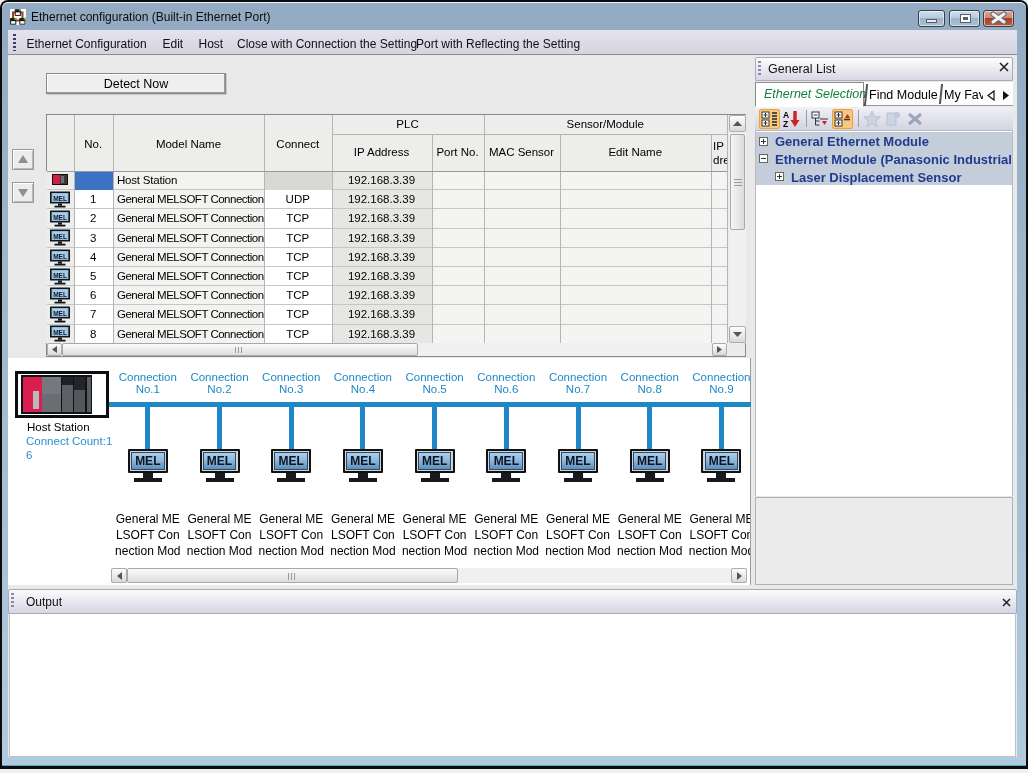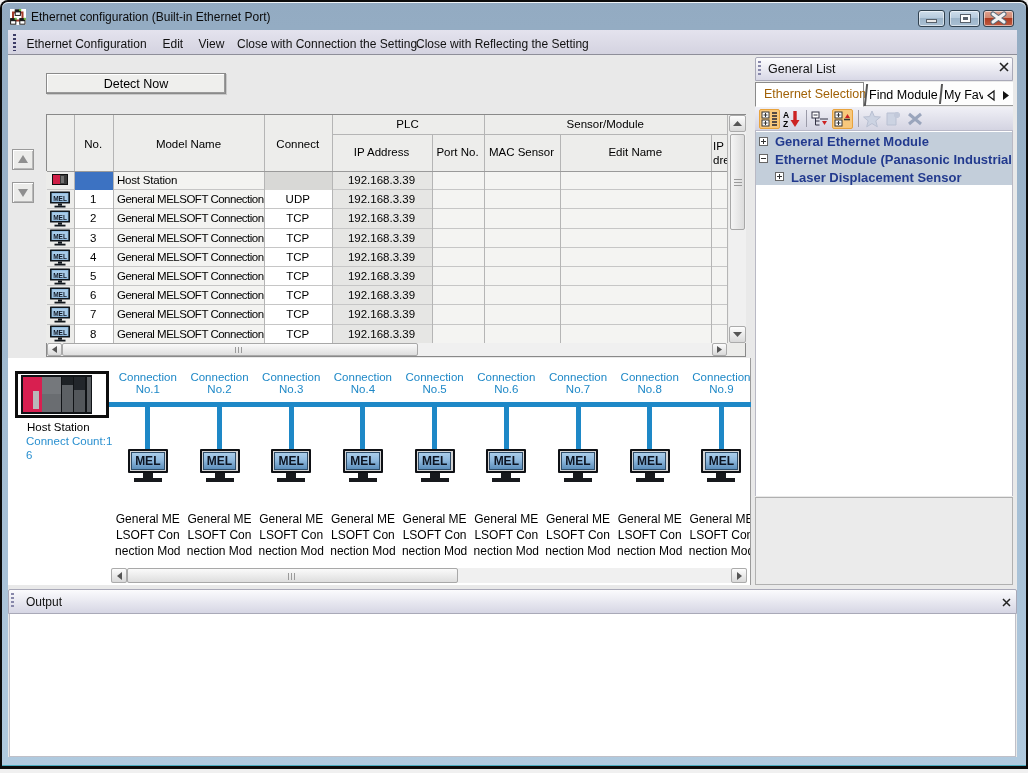--- a/index.html
+++ b/index.html
@@ -38,23 +38,23 @@
 <div style="left:983px;top:10px;width:31px;height:17px;border:1px solid #30414f;border-radius:3px;box-shadow:inset 0 0 0 1px rgba(255,255,255,.55);background:linear-gradient(#e0a18e 0%,#d08972 45%,#ad3c22 50%,#c05a40 100%);">
     <svg width="29" height="15" viewBox="0 0 29 15" style="position:absolute;left:0;top:0">
       <path d="M9 3 L20 11 M20 3 L9 11" stroke="#5a6b7a" stroke-width="5" stroke-linecap="round"></path>
       <path d="M9 3 L20 11 M20 3 L9 11" stroke="#f2f2f2" stroke-width="3" stroke-linecap="round"></path>
     </svg>
   </div>
 <div style="left:8px;top:30px;width:1009px;height:25px;background:linear-gradient(#e4e3ee,#d4d3e0);border-bottom:1px solid #8e8e99;"></div>
 <div style="left:13px;top:34px;width:3px;height:17px;background:repeating-linear-gradient(#3c3c66 0,#3c3c66 2px,transparent 2px,transparent 4px);"></div>
 <div style="left:26.5px;top:37px;font-size:12px;color:#111;"><span class="t">Ethernet Configuration</span></div>
 <div style="left:162.5px;top:37px;font-size:12px;color:#111;"><span class="t">Edit</span></div>
-<div style="left:198.5px;top:37px;font-size:12px;color:#111;"><span class="t">View</span></div>
+<div style="left:198.5px;top:37px;font-size:12px;color:#111;"><span class="t">Host</span></div>
 <div style="left:237px;top:37px;font-size:12px;color:#111;"><span class="t">Close with Connection the Setting</span></div>
-<div style="left:416px;top:37px;font-size:12px;color:#111;"><span class="t">Close with Reflecting the Setting</span></div>
+<div style="left:416px;top:37px;font-size:12px;color:#111;"><span class="t">Port with Reflecting the Setting</span></div>
 <div style="left:46px;top:73px;width:180px;height:21px;background:#efefed;border:1px solid #8a8a8a;box-shadow:inset -1px -1px 0 #9a9a9a, inset 1px 1px 0 #ffffff, 1px 1px 0 #c9c9c9;font-size:12.5px;color:#000;text-align:center;line-height:20px;">Detect Now</div>
 <div style="left:12px;top:149px;width:22px;height:21px;background:#ececea;border:1px solid #9a9a9a;box-shadow:inset 1px 1px 0 #fff, inset -1px -1px 0 #b9b9b9;"><svg width="20" height="19">
       <path d="M10 5 L15 13 L5 13 Z" fill="#8f8f8f"></path>
     </svg></div>
 <div style="left:12px;top:182px;width:22px;height:21px;background:#ececea;border:1px solid #9a9a9a;box-shadow:inset 1px 1px 0 #fff, inset -1px -1px 0 #b9b9b9;"><svg width="20" height="19">
       <path d="M10 14 L15 6 L5 6 Z" fill="#8f8f8f"></path>
     </svg></div>
 <div style="left:46px;top:114px;width:700px;height:243px;background:#ececea;border:1px solid #898989;"></div>
 <div style="left:46px;top:171px;width:27.5px;height:172px;background:#ececea;"></div>
 <div style="left:73.5px;top:171px;width:39.5px;height:172px;background:#ffffff;"></div>
@@ -360,21 +360,21 @@
     <div style="left:166px;top:4px;width:1px;height:7px;background:#9a9a9a"></div>
   </div>
 <div style="left:755px;top:57px;width:258px;height:24px;background:linear-gradient(#fdfdfe,#d8d8e6);border:1px solid #a9a9b8;border-radius:2px 2px 0 0;"></div>
 <div style="left:758px;top:61px;width:3px;height:16px;background:repeating-linear-gradient(#8888aa 0,#8888aa 2px,transparent 2px,transparent 4px);"></div>
 <div style="left:768px;top:62px;font-size:12.5px;color:#111;"><span class="t">General List</span></div>
 <div style="left:997px;top:60px;width:14px;height:14px;"><svg width="14" height="14">
       <path d="M3 3 L11 11 M11 3 L3 11" stroke="#222" stroke-width="1.6"></path>
     </svg></div>
 <div style="left:755px;top:82px;width:258px;height:24px;background:#fdfdfd;border-bottom:1px solid #9a9a9a;"></div>
 <div style="left:755px;top:82px;width:109px;height:25px;background:#ffffff;border:1px solid #8a8a8a;border-bottom:1px solid #ffffff;"></div>
-<div style="left:764px;top:87px;font-size:12.5px;color:#a16207;"><span class="t">Ethernet Selection</span></div>
+<div style="left:764px;top:87px;font-size:12.5px;color:#15803d;font-style:italic;"><span class="t">Ethernet Selection</span></div>
 <div style="left:869px;top:88px;font-size:12.5px;color:#000;"><span class="t">Find Module</span></div>
 <div style="left:944px;top:88px;font-size:12.5px;color:#000;"><span class="t">My Fav</span></div>
 <div style="left:940px;top:84px;width:1.5px;height:20px;background:#555;transform:skewX(-6deg);"></div>
 <div style="left:864.5px;top:84px;width:1.5px;height:22px;background:#555;transform:skewX(-6deg);"></div>
 <div style="left:983px;top:84px;width:30px;height:21px;background:#fdfdfd;"></div>
 <div style="left:985px;top:88px;width:12px;height:13px;"><svg width="12" height="13">
       <path d="M9 2 L3 6.5 L9 11 Z" fill="none" stroke="#111" stroke-width="1.2"></path>
     </svg></div>
 <div style="left:1000px;top:88px;width:12px;height:13px;"><svg width="12" height="13">
       <path d="M3 2 L9 6.5 L3 11 Z" fill="#111"></path>

